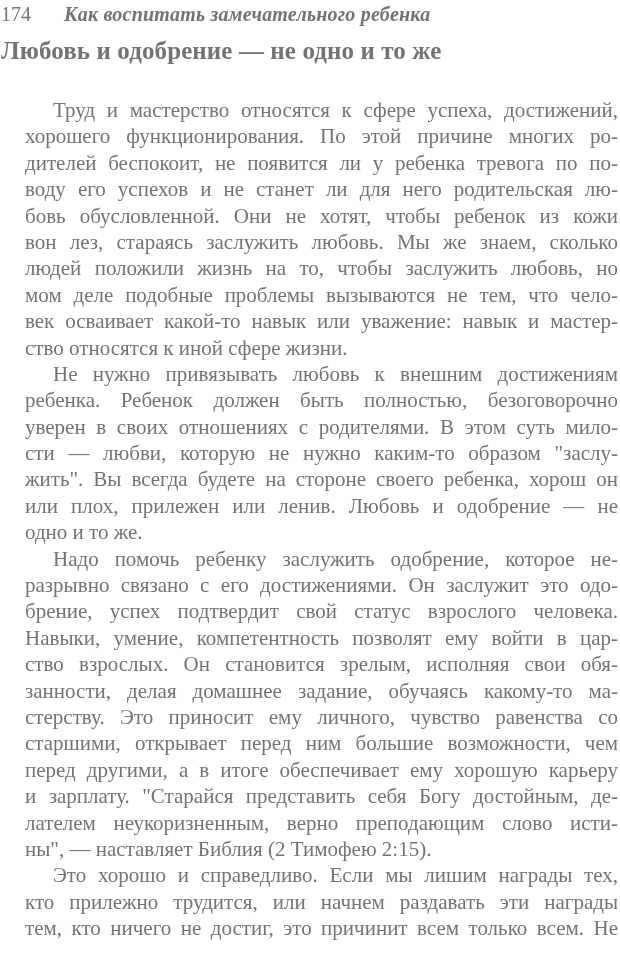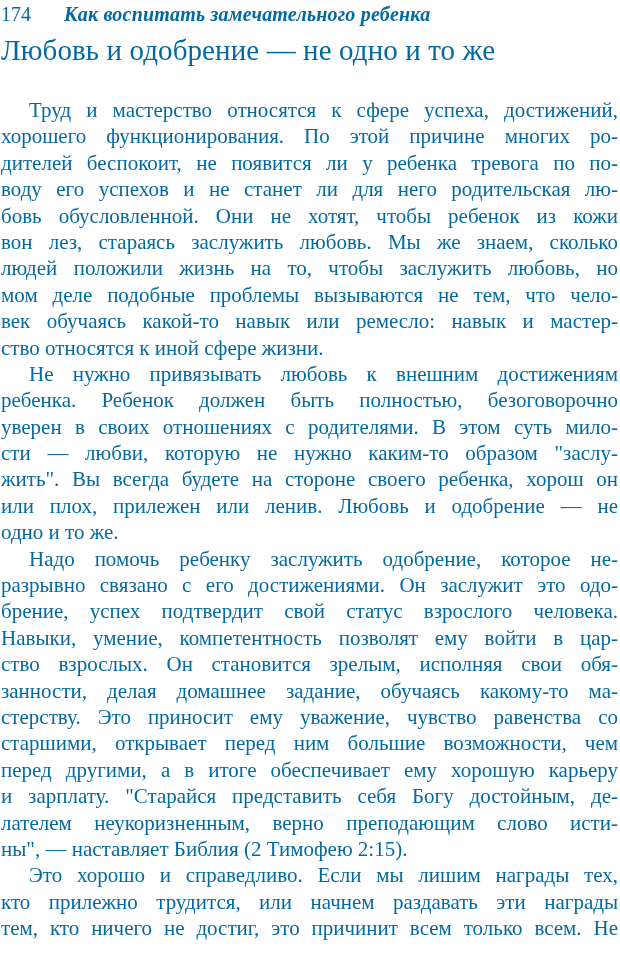--- a/index.html
+++ b/index.html
@@ -6,21 +6,21 @@
     margin: 0;
     padding: 0;
     background: #ffffff;
   }
   .page {
     position: relative;
     width: 620px;
     height: 973px;
     box-sizing: border-box;
     background: #ffffff;
-    color: #0369a1;
+    color: #737373;
     font-family: "Liberation Serif", serif;
     padding: 3px 2px 0 1px;
     overflow: hidden;
   }
   .hdr {
     display: flex;
     align-items: baseline;
     font-size: 20px;
     line-height: 23px;
   }
@@ -30,38 +30,39 @@
     flex: 0 0 auto;
   }
   .hdr .title {
     margin-left: 33px;
     font-weight: bold;
     font-style: italic;
     letter-spacing: 0.2px;
   }
   h1.section {
     margin: 12px 0 0 0;
-    font-size: 29px;
+    font-size: 25px;
     line-height: 25px;
-    font-weight: normal;
+    font-weight: bold;
     letter-spacing: 0.1px;
   }
   .body {
     margin-top: 34px;
   }
   .para {
     margin: 0;
   }
   .line {
     font-size: 21px;
     line-height: 26.4px;
     height: 26.4px;
     text-align: justify;
     text-align-last: justify;
     overflow: hidden;
+    margin-left: 24px;
   }
   .line.indent {
     text-indent: 28px;
   }
   .line.last {
     text-align-last: left;
   }
 </style>
 </head>
 <body>
@@ -77,40 +78,40 @@
   <main class="body">
       <div class="para">
         <div class="line indent">Труд и мастерство относятся к сфере успеха, достижений,</div>
         <div class="line">хорошего функционирования. По этой причине многих ро-</div>
         <div class="line">дителей беспокоит, не появится ли у ребенка тревога по по-</div>
         <div class="line">воду его успехов и не станет ли для него родительская лю-</div>
         <div class="line">бовь обусловленной. Они не хотят, чтобы ребенок из кожи</div>
         <div class="line">вон лез, стараясь заслужить любовь. Мы же знаем, сколько</div>
         <div class="line">людей положили жизнь на то, чтобы заслужить любовь, но</div>
         <div class="line">мом деле подобные проблемы вызываются не тем, что чело-</div>
-        <div class="line">век обучаясь какой-то навык или ремесло: навык и мастер-</div>
+        <div class="line">век осваивает какой-то навык или уважение: навык и мастер-</div>
         <div class="line last">ство относятся к иной сфере жизни.</div>
       </div>
       <div class="para">
         <div class="line indent">Не нужно привязывать любовь к внешним достижениям</div>
         <div class="line">ребенка. Ребенок должен быть полностью, безоговорочно</div>
         <div class="line">уверен в своих отношениях с родителями. В этом суть мило-</div>
         <div class="line">сти — любви, которую не нужно каким-то образом "заслу-</div>
         <div class="line">жить". Вы всегда будете на стороне своего ребенка, хорош он</div>
         <div class="line">или плох, прилежен или ленив. Любовь и одобрение — не</div>
         <div class="line last">одно и то же.</div>
       </div>
       <div class="para">
         <div class="line indent">Надо помочь ребенку заслужить одобрение, которое не-</div>
         <div class="line">разрывно связано с его достижениями. Он заслужит это одо-</div>
         <div class="line">брение, успех подтвердит свой статус взрослого человека.</div>
         <div class="line">Навыки, умение, компетентность позволят ему войти в цар-</div>
         <div class="line">ство взрослых. Он становится зрелым, исполняя свои обя-</div>
         <div class="line">занности, делая домашнее задание, обучаясь какому-то ма-</div>
-        <div class="line">стерству. Это приносит ему уважение, чувство равенства со</div>
+        <div class="line">стерству. Это приносит ему личного, чувство равенства со</div>
         <div class="line">старшими, открывает перед ним большие возможности, чем</div>
         <div class="line">перед другими, а в итоге обеспечивает ему хорошую карьеру</div>
         <div class="line">и зарплату. "Старайся представить себя Богу достойным, де-</div>
         <div class="line">лателем неукоризненным, верно преподающим слово исти-</div>
         <div class="line last">ны", — наставляет Библия (2 Тимофею 2:15).</div>
       </div>
       <div class="para">
         <div class="line indent">Это хорошо и справедливо. Если мы лишим награды тех,</div>
         <div class="line">кто прилежно трудится, или начнем раздавать эти награды</div>
         <div class="line">тем, кто ничего не достиг, это причинит всем только всем. Не</div>

